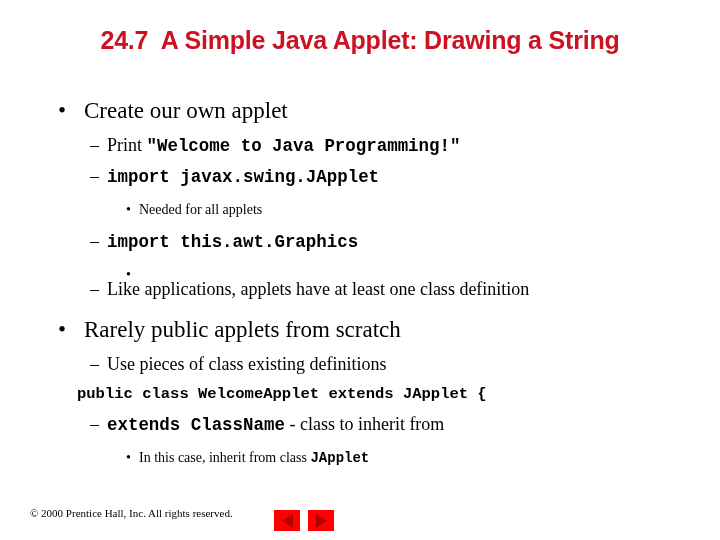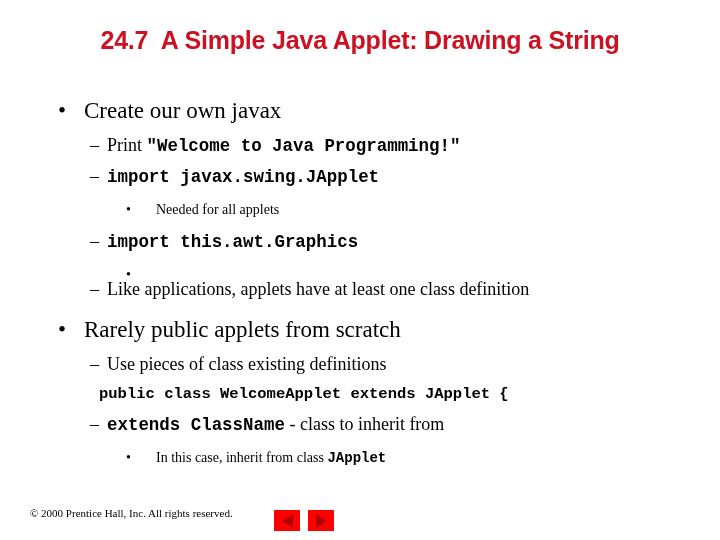--- a/index.html
+++ b/index.html
@@ -76,27 +76,27 @@
   .lvl3 {
     font-size: 14px;
     line-height: 21px;
     padding-left: 126px;
   }
   .lvl3 .mark {
     position: absolute;
     left: 126px;
     top: 0;
   }
-  .lvl3 .txt { margin-left: 30px; display: inline-block; max-width: 500px; }
+  .lvl3 .txt { margin-left: 13px; display: inline-block; max-width: 500px; }
 
   
   .code-line {
     font-size: 18px;
     line-height: 25px;
-    padding-left: 99px;
+    padding-left: 77px;
   }
 
   code, .mono {
     font-family: "Liberation Mono", "DejaVu Sans Mono", monospace;
     font-weight: bold;
     font-size: 0.97em;
   }
   .lvl3 .mono { font-size: 1em; }
 
   .gap-sm { height: 5px; }
@@ -144,21 +144,21 @@
 </style>
 </head>
 <body>
 
 <div class="slide-title">24.7  A Simple Java Applet: Drawing a String</div>
 
 <div class="body-area">
 
   <div class="line lvl1">
     <span class="mark">•</span>
-    <span class="txt">Create our own javax</span>
+    <span class="txt">Create our own applet</span>
   </div>
 
   <div class="gap-sm"></div>
 
   <div class="line lvl2">
     <span class="mark">–</span>
     <span class="txt"><span>Print </span><span class="mono">"Welcome to Java Programming!"</span></span>
   </div>
 
   <div class="gap-sm"></div>

